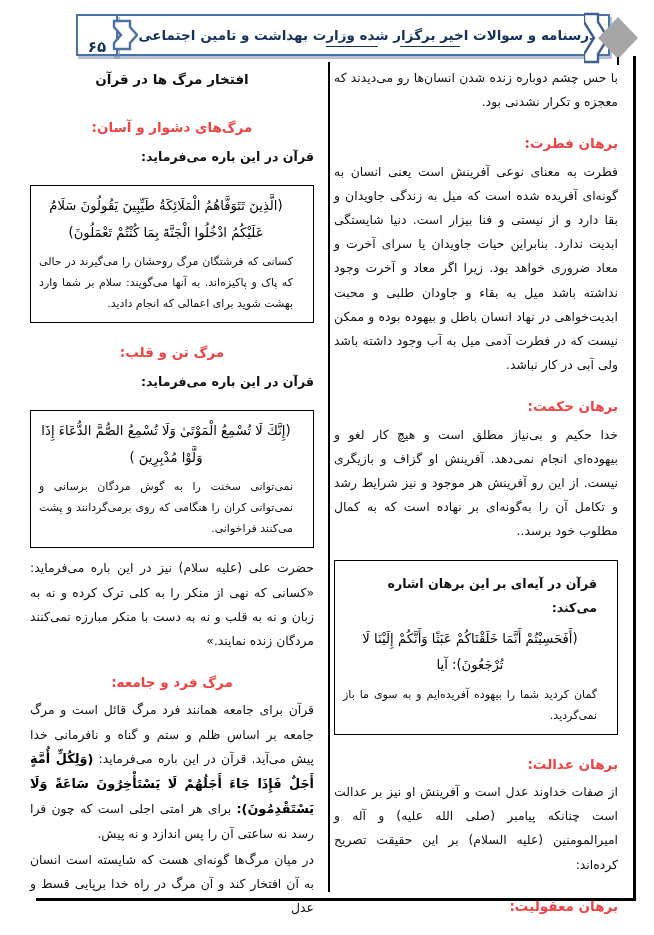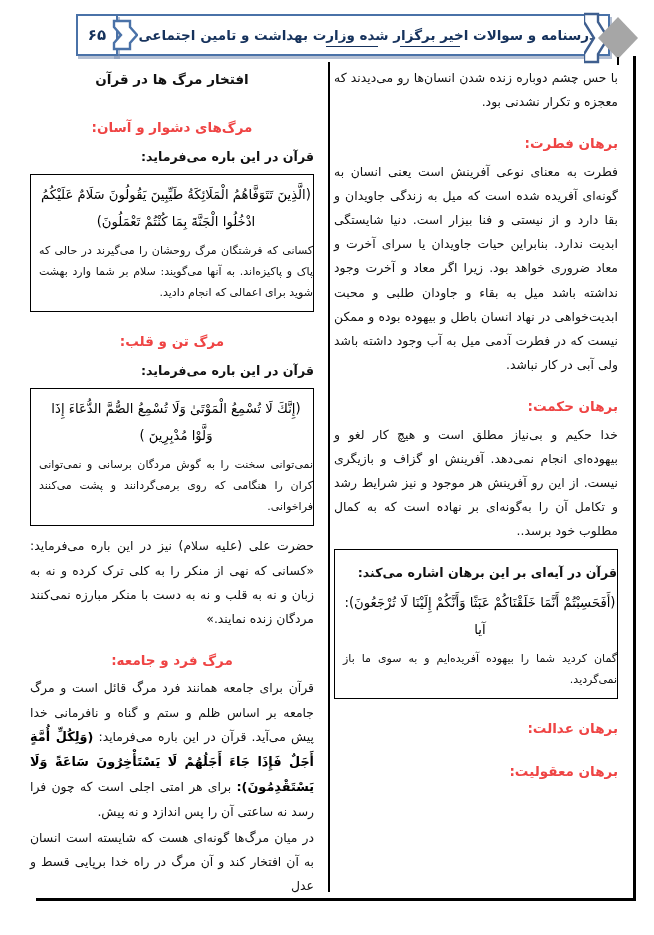--- a/index.html
+++ b/index.html
@@ -70,21 +70,21 @@
     left: 38px;
     width: 42px;
     height: 42px;
     border: 2px solid #4a72a8;
     background: #ffffff;
     box-sizing: border-box;
     box-shadow: 2px 3px 0 0 rgba(120,140,175,0.55);
   }
   .pagenum {
     position: absolute;
-    top: 0;
+    top: 12px;
     left: 38px;
     width: 42px;
     height: 42px;
     line-height: 42px;
     text-align: center;
     font-size: 15px;
     font-weight: 700;
     color: #16325c;
   }
   .chev-left {
@@ -172,22 +172,22 @@
     font-weight: 700;
     text-align: center;
     text-align-last: center;
     letter-spacing: -0.6px;
     margin: 0 0 22px 0;
   }
 
   
   .quote-box {
     border: 1.6px solid #000000;
-    padding: 7px 0 6px 8px;
-    margin: 5px 0 8px 0;
+    padding: 7px 20px 6px 8px;
+    margin: 16px 0 8px 0;
     box-sizing: border-box;
   }
   .ayah {
     font-family: "DejaVu Sans", "Liberation Serif", serif;
     font-size: 13.2px;
     line-height: 2.0;
     text-align: center;
     text-align-last: center;
     direction: rtl;
     margin: 0 0 5px 0;
@@ -248,20 +248,21 @@
     <h3 class="section-title">برهان حکمت:</h3>
     <p class="body">خدا حکیم و بی‌نیاز مطلق است و هیچ کار لغو و بیهوده‌ای انجام نمی‌دهد. آفرینش او گزاف و بازیگری نیست. از این رو آفرینش هر موجود و نیز شرایط رشد و تکامل آن را به‌گونه‌ای بر نهاده است که به کمال مطلوب خود برسد..</p>
 
     <div class="quote-box">
       <div class="lead">قرآن در آیه‌ای بر این برهان اشاره می‌کند:</div>
       <div class="ayah">(أَفَحَسِبْتُمْ أَنَّمَا خَلَقْنَاكُمْ عَبَثًا وَأَنَّكُمْ إِلَيْنَا لَا تُرْجَعُونَ): آیا</div>
       <p class="body">گمان کردید شما را بیهوده آفریده‌ایم و به سوی ما باز نمی‌گردید.</p>
     </div>
 
     <h3 class="section-title">برهان عدالت:</h3>
+    <p class="body">از صفات خداوند عدل است و آفرینش او نیز بر عدالت است چنانکه پیامبر (صلی الله علیه) و آله و امیرالمومنین (علیه السلام) بر این حقیقت تصریح کرده‌اند:</p>
 
     <h3 class="section-title">برهان معقولیت:</h3>
 
   </div>
 
   <div class="col col-left">
 
     <h2 class="doc-title">افتخار مرگ ها در قرآن</h2>
 
     <h3 class="section-title center">مرگ‌های دشوار و آسان:</h3>

